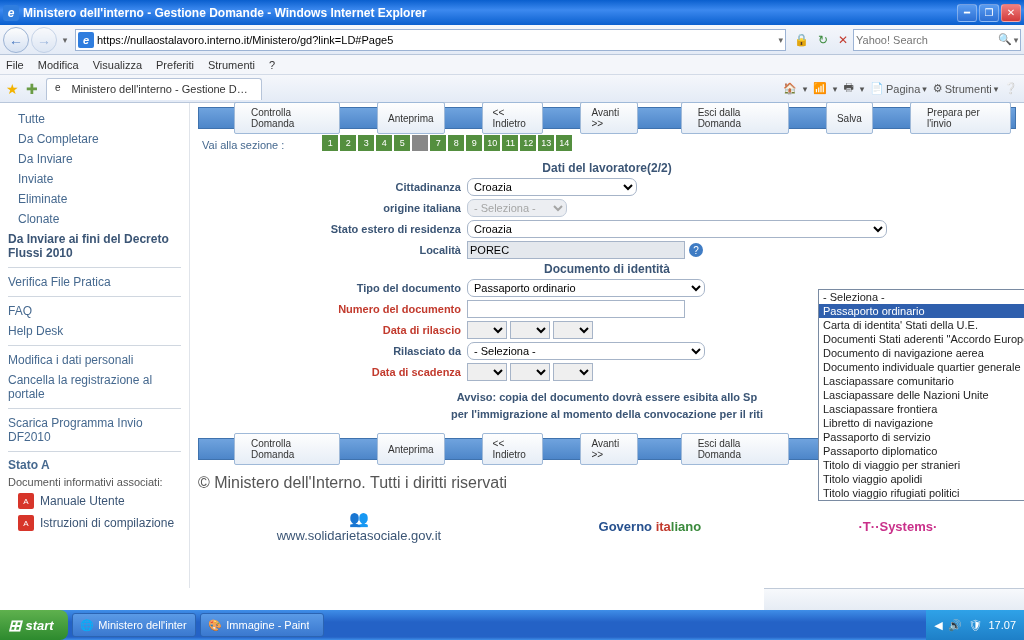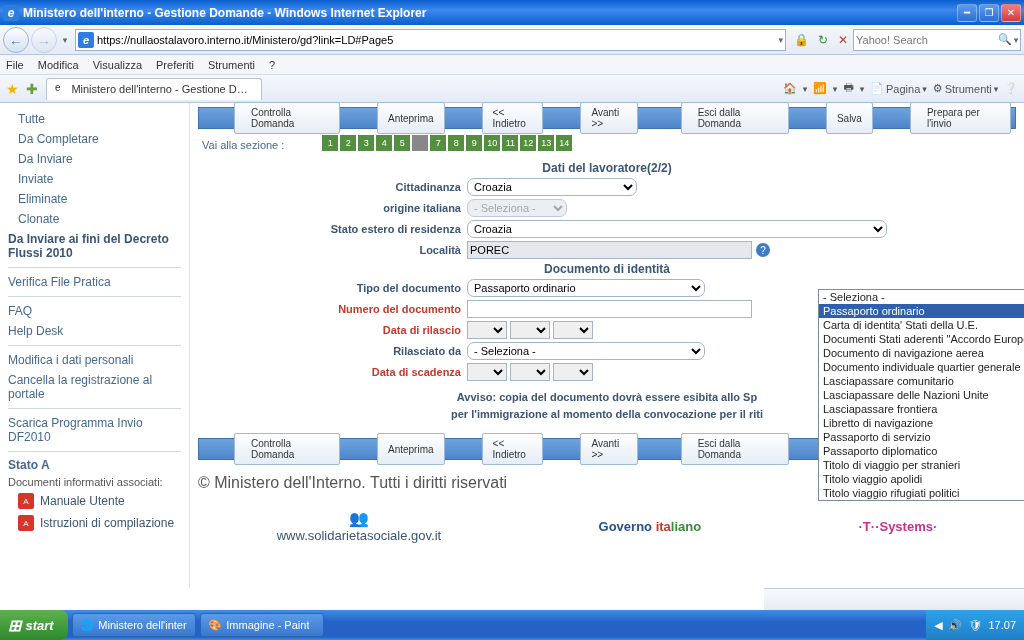--- a/index.html
+++ b/index.html
@@ -57,21 +57,21 @@
   .pg.alt{background:#888;}
 
   .form-area{ width:640px; margin:0 auto;}
   .section-h{ text-align:center; font-weight:bold; color:#3b5575; font-size:12px; margin:3px 0;}
   .frow{display:flex;align-items:center;margin:3px 0;}
   .flabel{width:180px;text-align:right;padding-right:6px;font-weight:bold;color:#3b5575;font-size:11px;}
   .flabel.req{color:#c23a2d;}
   .fsel, .finput{height:18px;border:1px solid #a6b4c8;background:#fff;font-size:11px;padding:0 2px;}
   .fsel{min-width:100px;border-radius:7px;}
   .fsel.long{width:420px;}
-  .finput.med{width:285px;}
+  .finput.med{width:218px;}
   .dis{background:#e4e8ed;}
   .date-grp{display:flex;gap:3px;}
   .date-grp select{width:40px;height:18px;border:1px solid #a6b4c8;font-size:11px;}
   .help{display:inline-flex;width:14px;height:14px;border-radius:50%;background:#3f7cc4;color:#fff;align-items:center;justify-content:center;font-size:10px;margin-left:4px;}
   .avviso{text-align:center;font-weight:bold;color:#3b5575;font-size:11px;margin-top:8px;line-height:1.5;}
 
   
   .dd-pop{ position:absolute; left:628px; top:186px; width:342px; border:1px solid #7a8ba2; background:#fff; font-size:11px; z-index:10;}
   .dd-pop .opt{padding:1px 4px; color:#222; white-space:nowrap;}
   .dd-pop .opt.hl{background:#2f5fad;color:#fff;}

